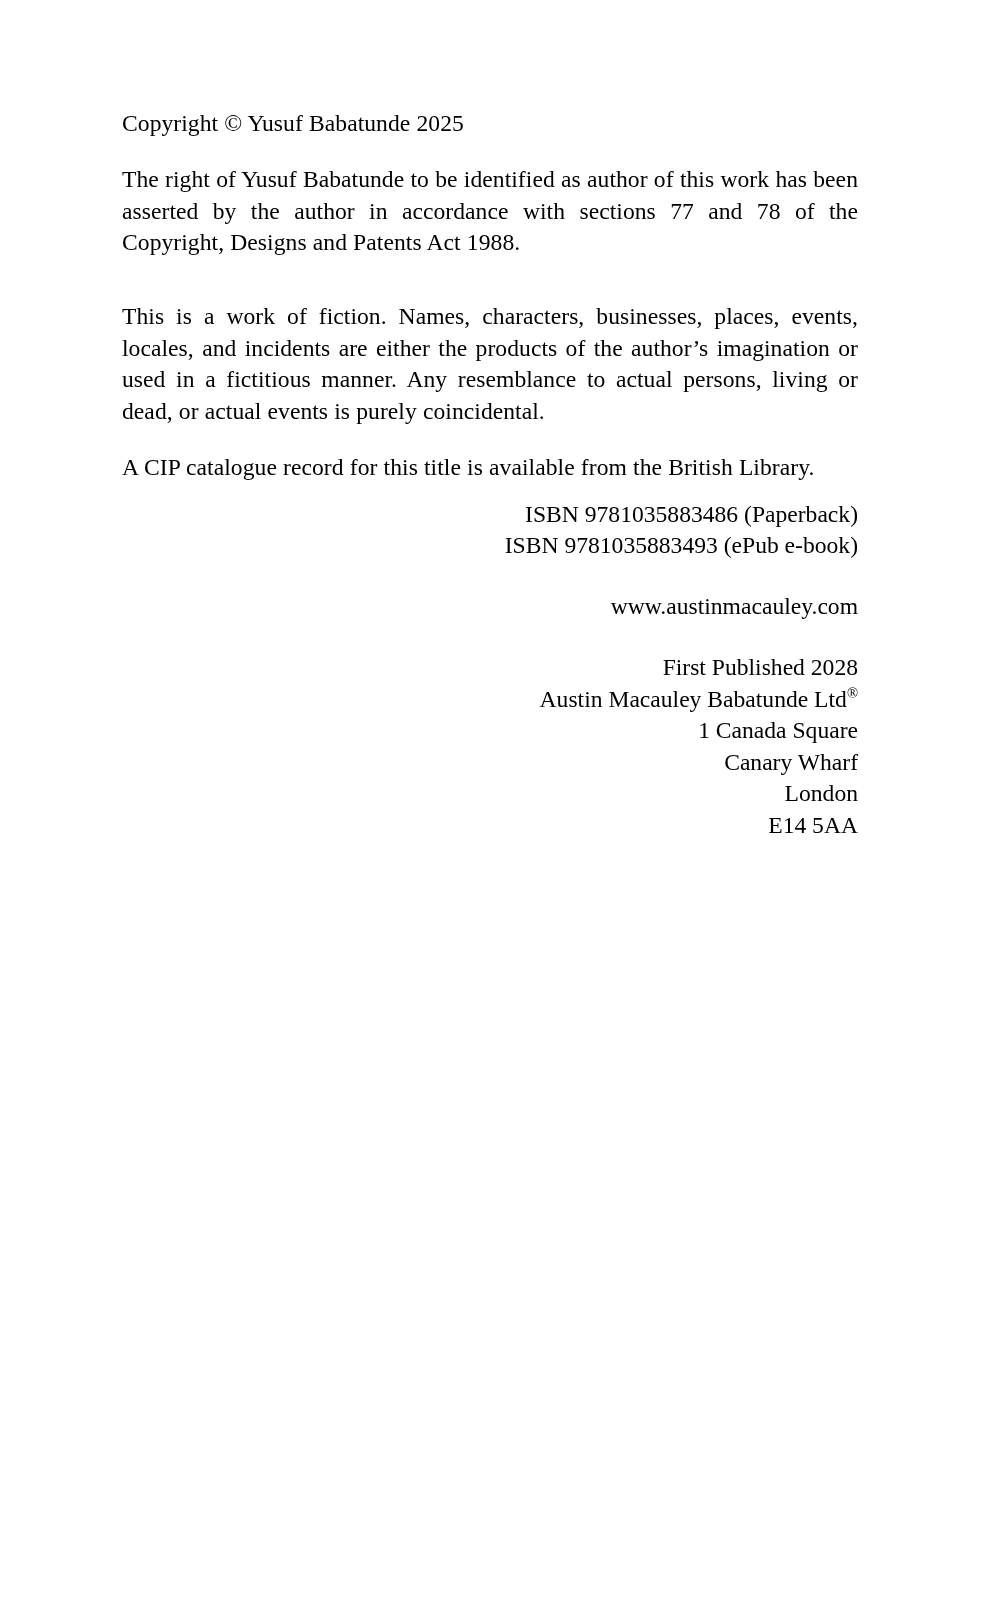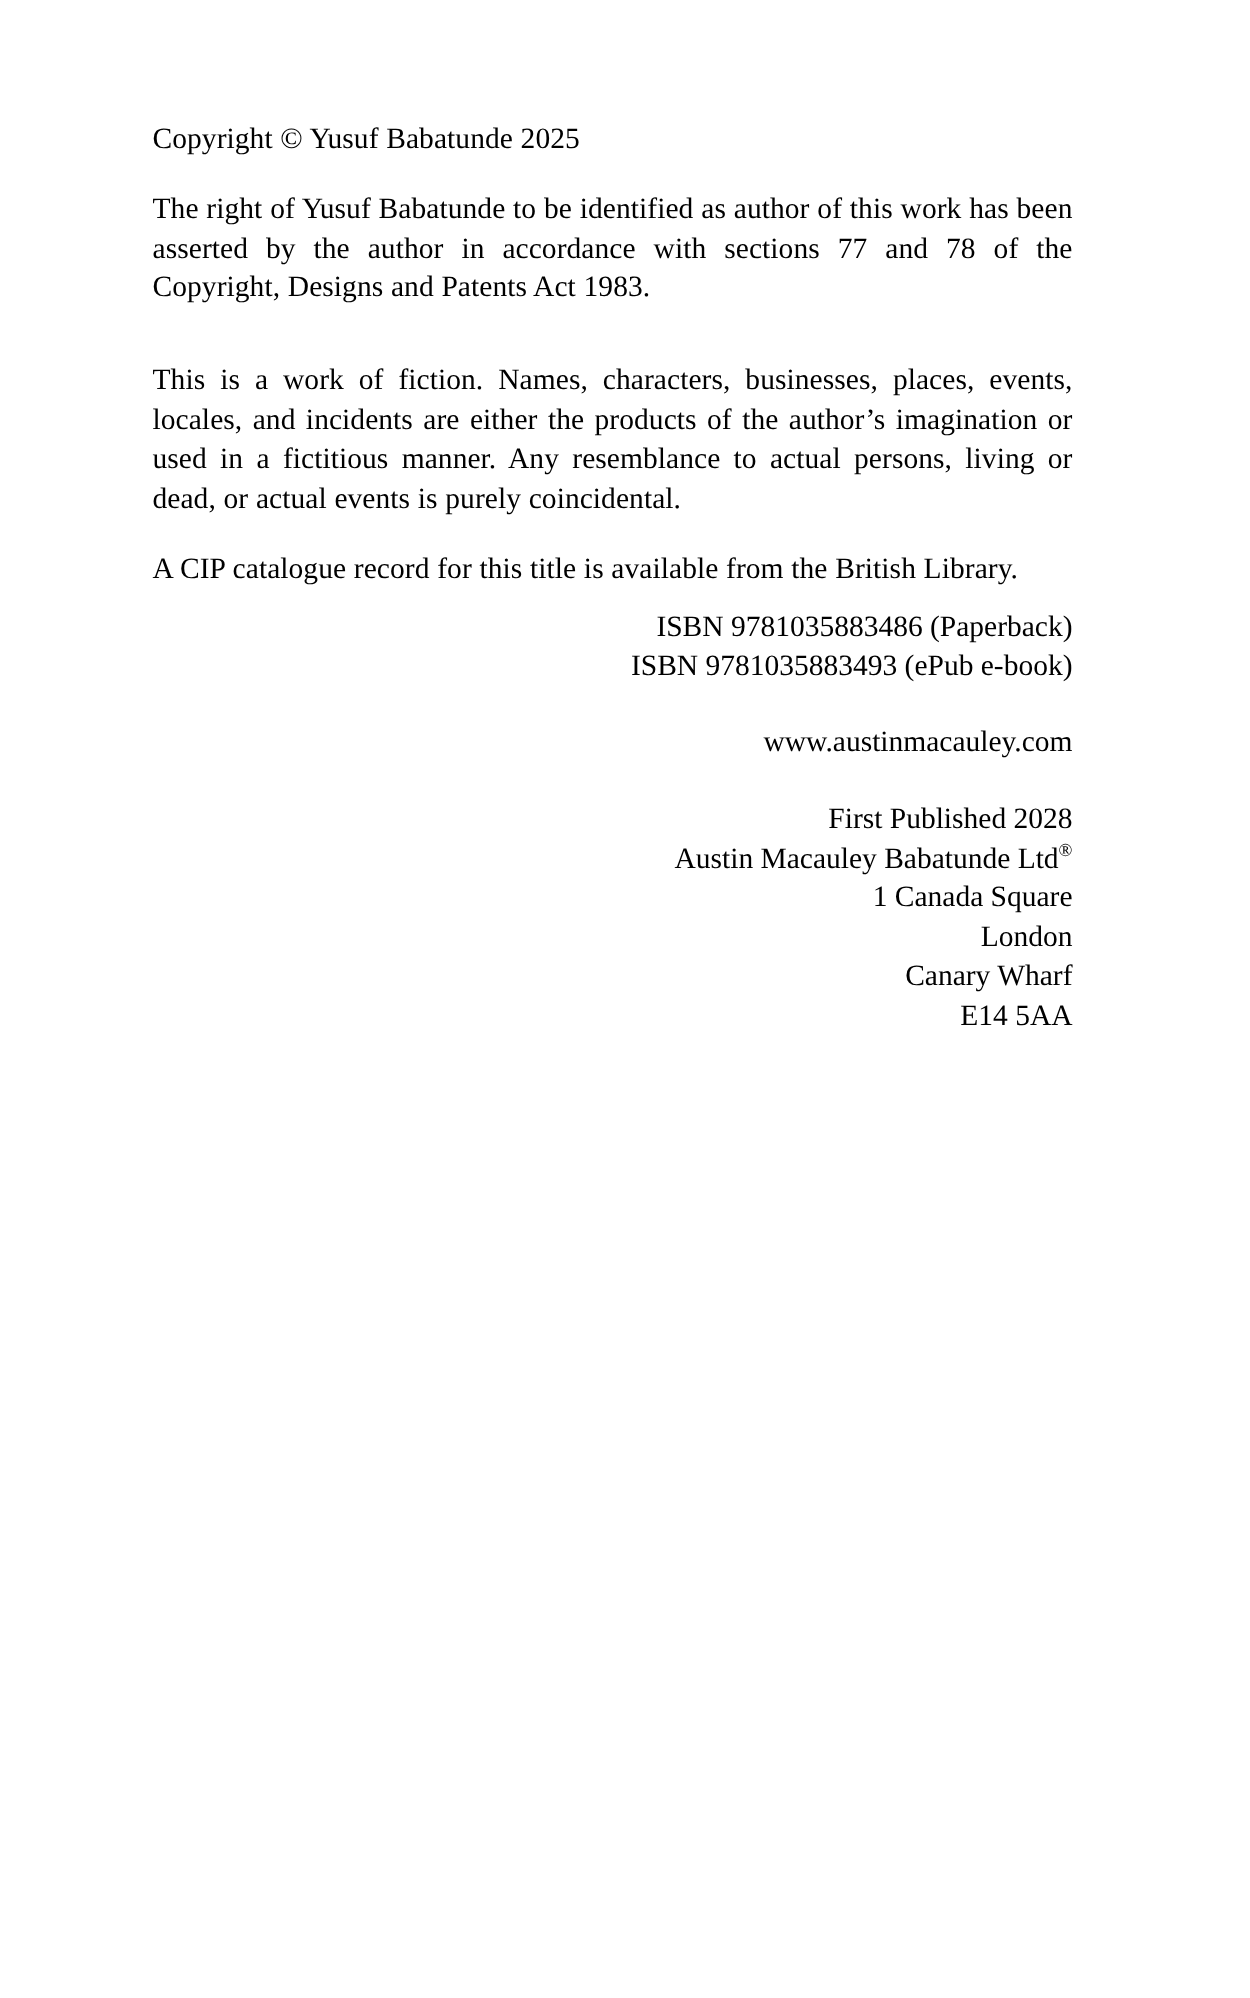--- a/index.html
+++ b/index.html
@@ -19,21 +19,21 @@
     position: relative;
     width: 1000px;
     height: 1598px;
     background: #ffffff;
     box-sizing: border-box;
   }
 
   .content {
     position: absolute;
     left: 122px;
-    top: 96px;
+    top: 108px;
     width: 736px;
   }
 
   .para {
     font-size: 23.6px;
     line-height: 31.5px;
     text-align: justify;
     text-justify: inter-word;
     margin: 0 0 15.5px 0;
     letter-spacing: 0.05px;
@@ -70,21 +70,21 @@
 </head>
 <body>
 
 <div class="page">
   <div class="content">
 
     <p class="para left">Copyright © Yusuf Babatunde 2025</p>
 
     <div class="spacer-sm"></div>
 
-    <p class="para">The right of Yusuf Babatunde to be identified as author of this work has been asserted by the author in accordance with sections 77 and 78 of the Copyright, Designs and Patents Act 1983.</p>
+    <p class="para">The right of Yusuf Babatunde to be identified as author of this work has been asserted by the author in accordance with sections 77 and 78 of the Copyright, Designs and Patents Act 1988.</p>
 
     <div class="spacer-sm"></div>
 
 
     <div class="spacer-sm"></div>
 
 
     <div class="spacer-sm"></div>
 
     <p class="para">This is a work of fiction. Names, characters, businesses, places, events, locales, and incidents are either the products of the author’s imagination or used in a fictitious manner. Any resemblance to actual persons, living or dead, or actual events is purely coincidental.</p>
@@ -103,19 +103,19 @@
     <div class="block">
       <span class="line">www.austinmacauley.com</span>
     </div>
 
     <div class="spacer-md"></div>
 
     <div class="block">
       <span class="line">First Published 2028</span>
       <span class="line"><span>Austin Macauley Babatunde Ltd</span><sup class="reg">®</sup></span>
       <span class="line">1 Canada Square</span>
+      <span class="line">Canary Wharf</span>
       <span class="line">London</span>
-      <span class="line">Canary Wharf</span>
       <span class="line">E14 5AA</span>
     </div>
 
   </div>
 </div>
 
 </body></html>

